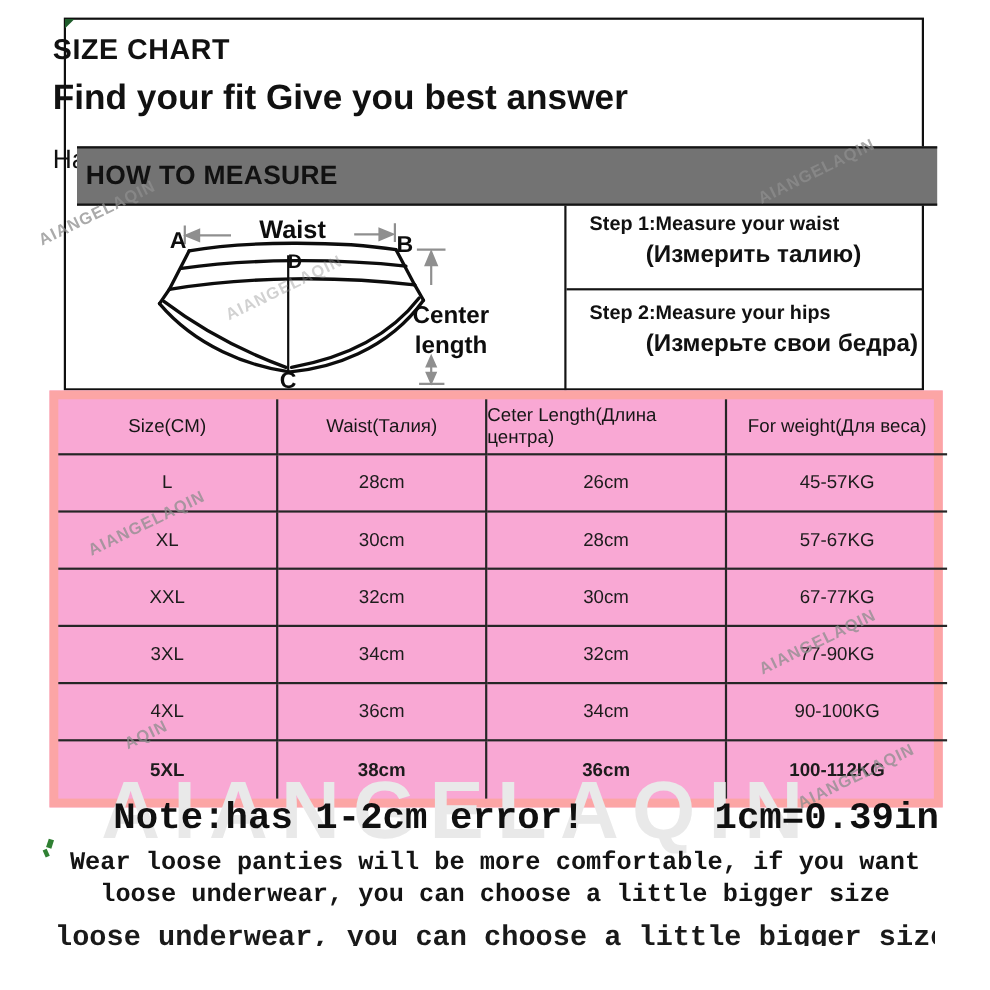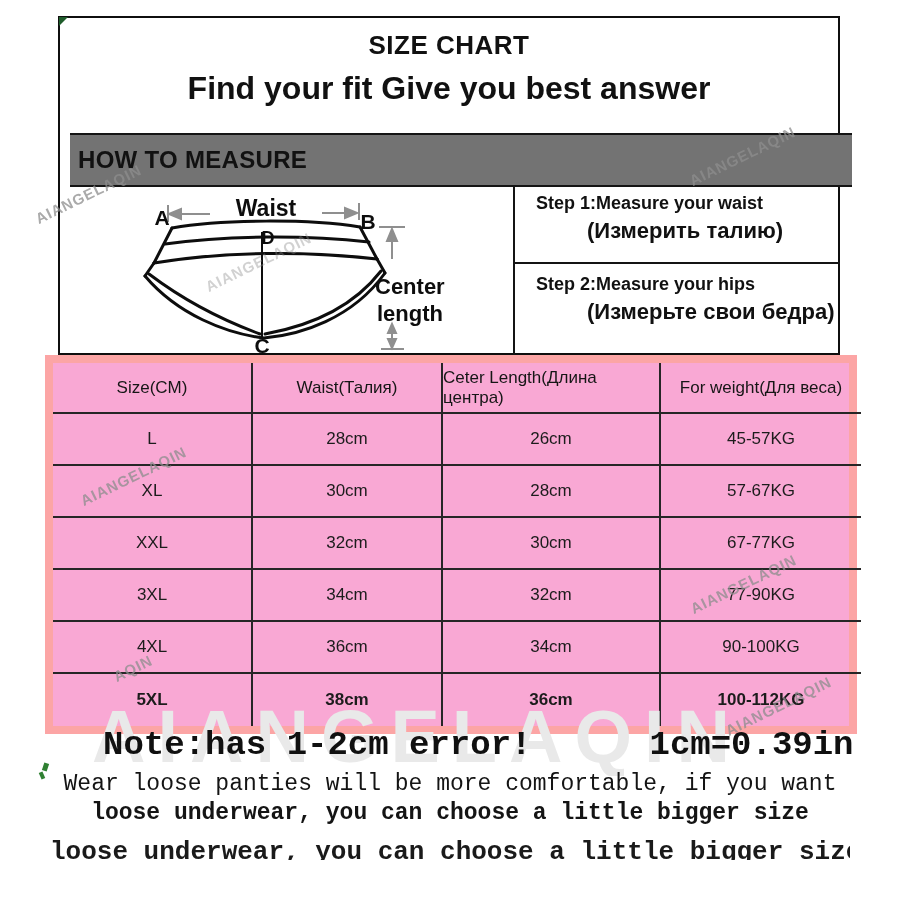--- a/index.html
+++ b/index.html
@@ -8,21 +8,21 @@
     font-family:"Liberation Sans", sans-serif;color:#111;
     overflow:hidden;
   }
   .abs{position:absolute;}
   
   .top-box{
     left:58px;top:16px;width:782px;height:339px;
     border:2px solid #0f0f0f;box-sizing:border-box;background:#fff;
   }
   .title-block{
-    left:58px;top:18px;width:782px;height:112px;text-align:center;
+    left:48px;top:18px;width:782px;height:112px;text-align:left;
   }
   .title-line1{margin-top:12px;font-size:26px;font-weight:bold;letter-spacing:.5px;}
   .title-line2{margin-top:9px;font-size:32px;font-weight:bold;}
   .title-line3{margin-top:25px;font-size:24px;font-weight:normal;}
   .htm-row{
     left:58px;top:133px;width:782px;height:54px;box-sizing:border-box;
     border-top:2px solid #141414;border-bottom:2px solid #141414;
     display:flex;align-items:center;background:#737373;margin-left:12px;
   }
   .htm-row span{font-size:24px;font-weight:bold;padding-left:8px;letter-spacing:.3px;}
@@ -50,21 +50,21 @@
   .size-table .cell.head{height:51px;font-size:17px;color:#161616;}
   
   .note-row{
     left:58px;top:726px;width:800px;display:flex;z-index:2;
     font-family:"Liberation Mono", monospace;font-weight:bold;font-size:34px;
     color:#101010;white-space:nowrap;
   }
   .note-row .note-left{margin-left:45px;}
   .note-row .note-right{margin-left:118px;}
   .advice1{left:60px;top:771px;width:780px;text-align:center;z-index:2;
-    font-family:"Liberation Mono", monospace;font-weight:normal;font-size:23px;color:#141414;white-space:nowrap;}
+    font-family:"Liberation Mono", monospace;font-weight:bold;font-size:23px;color:#141414;white-space:nowrap;}
   .advice2{left:60px;top:800px;width:780px;text-align:center;z-index:2;
     font-family:"Liberation Mono", monospace;font-weight:bold;font-size:23px;color:#141414;white-space:nowrap;}
   .advice3-clip{left:50px;top:836px;width:800px;height:24px;overflow:hidden;z-index:2;text-align:center;}
   .advice3-clip div{
     font-family:"Liberation Mono", monospace;font-weight:bold;font-size:26px;line-height:32px;
     color:#1a1a1a;white-space:nowrap;}
   
   .wm-small{
     position:absolute;font-size:15px;font-weight:bold;color:#8e8e8e;opacity:.75;
     transform:rotate(-26deg);transform-origin:left bottom;letter-spacing:1px;white-space:nowrap;z-index:3;

